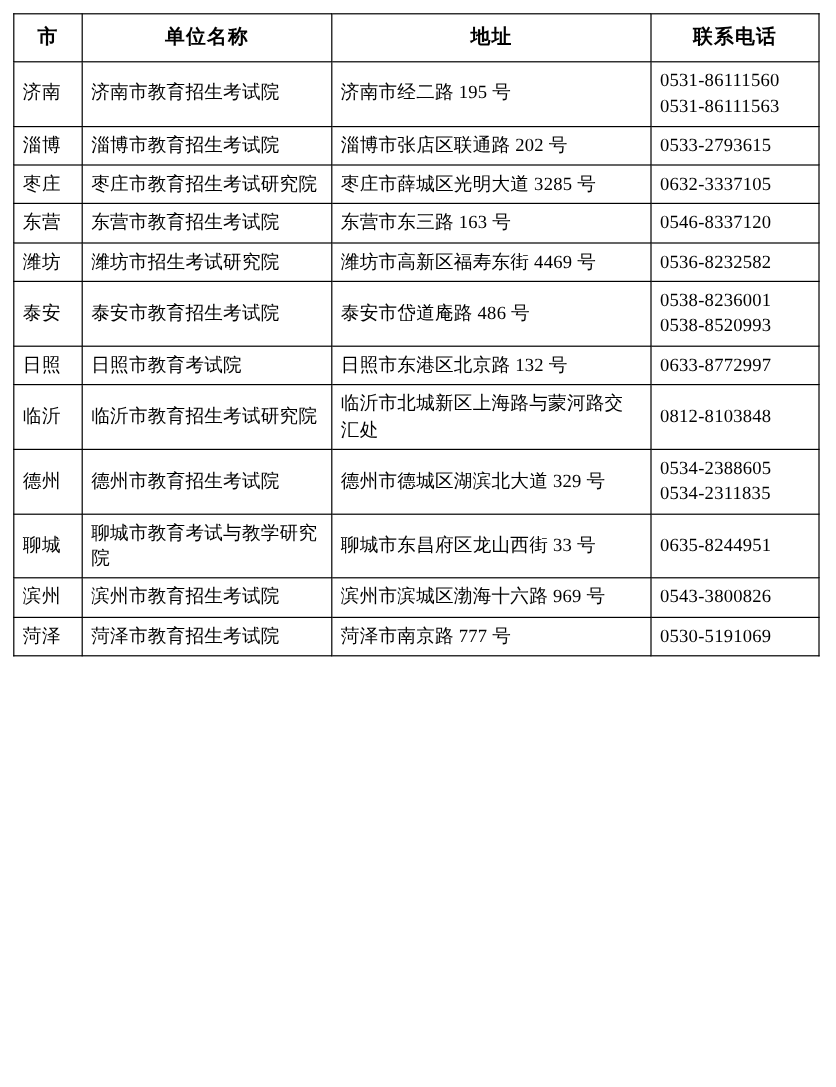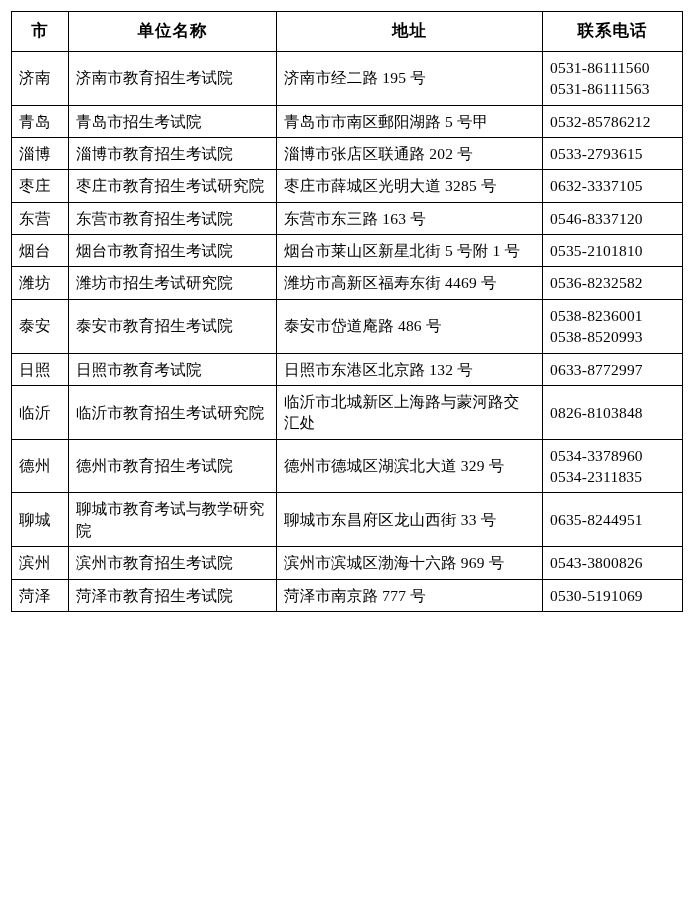--- a/index.html
+++ b/index.html
@@ -95,28 +95,20 @@
         <tr>
           <td class="city">济南</td>
           <td class="org">济南市教育招生考试院</td>
           <td class="addr">济南市经二路 195 号</td>
           <td class="tel">
             <span class="line">0531-86111560</span>
             <span class="line">0531-86111563</span>
           </td>
         </tr>
         <tr>
-          <td class="city">青岛</td>
-          <td class="org">青岛市招生考试院</td>
-          <td class="addr">青岛市市南区郵阳湖路 5 号甲</td>
-          <td class="tel">
-            <span class="line">0532-85786212</span>
-          </td>
-        </tr>
-        <tr>
           <td class="city">淄博</td>
           <td class="org">淄博市教育招生考试院</td>
           <td class="addr">淄博市张店区联通路 202 号</td>
           <td class="tel">
             <span class="line">0533-2793615</span>
           </td>
         </tr>
         <tr>
           <td class="city">枣庄</td>
           <td class="org">枣庄市教育招生考试研究院</td>
@@ -124,28 +116,20 @@
           <td class="tel">
             <span class="line">0632-3337105</span>
           </td>
         </tr>
         <tr>
           <td class="city">东营</td>
           <td class="org">东营市教育招生考试院</td>
           <td class="addr">东营市东三路 163 号</td>
           <td class="tel">
             <span class="line">0546-8337120</span>
-          </td>
-        </tr>
-        <tr>
-          <td class="city">烟台</td>
-          <td class="org">烟台市教育招生考试院</td>
-          <td class="addr">烟台市莱山区新星北街 5 号附 1 号</td>
-          <td class="tel">
-            <span class="line">0535-2101810</span>
           </td>
         </tr>
         <tr>
           <td class="city">潍坊</td>
           <td class="org">潍坊市招生考试研究院</td>
           <td class="addr">潍坊市高新区福寿东街 4469 号</td>
           <td class="tel">
             <span class="line">0536-8232582</span>
           </td>
         </tr>
@@ -164,29 +148,29 @@
           <td class="addr">日照市东港区北京路 132 号</td>
           <td class="tel">
             <span class="line">0633-8772997</span>
           </td>
         </tr>
         <tr>
           <td class="city">临沂</td>
           <td class="org">临沂市教育招生考试研究院</td>
           <td class="addr">临沂市北城新区上海路与蒙河路交汇处</td>
           <td class="tel">
-            <span class="line">0826-8103848</span>
+            <span class="line">0812-8103848</span>
           </td>
         </tr>
         <tr>
           <td class="city">德州</td>
           <td class="org">德州市教育招生考试院</td>
           <td class="addr">德州市德城区湖滨北大道 329 号</td>
           <td class="tel">
-            <span class="line">0534-3378960</span>
+            <span class="line">0534-2388605</span>
             <span class="line">0534-2311835</span>
           </td>
         </tr>
         <tr>
           <td class="city">聊城</td>
           <td class="org">聊城市教育考试与教学研究院</td>
           <td class="addr">聊城市东昌府区龙山西街 33 号</td>
           <td class="tel">
             <span class="line">0635-8244951</span>
           </td>

